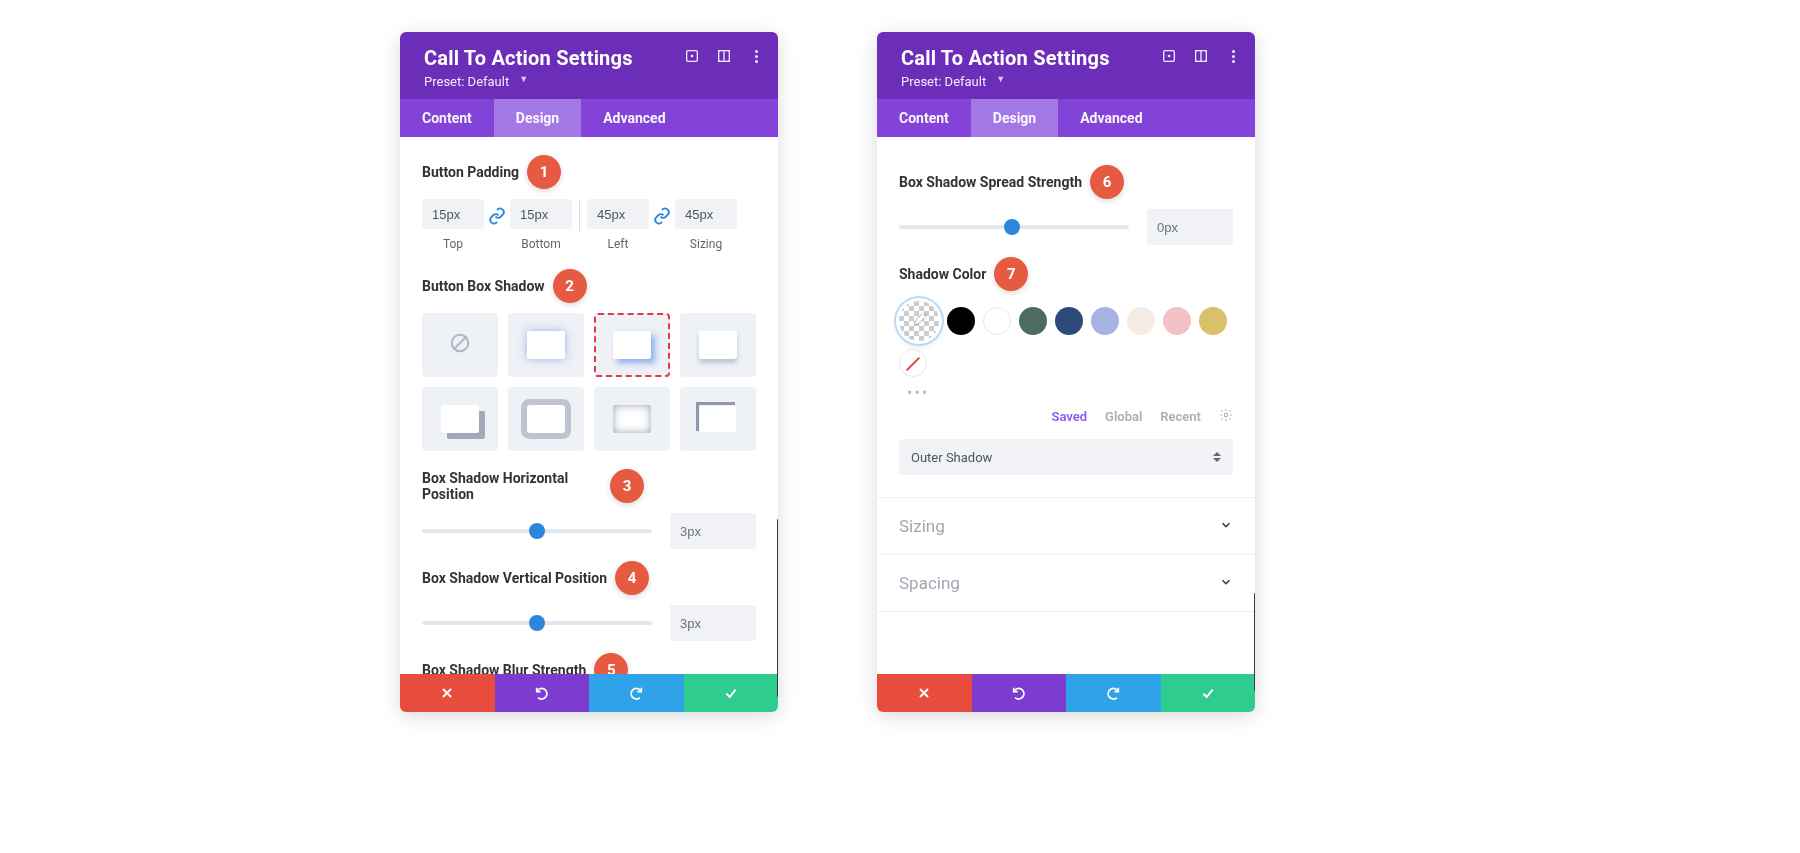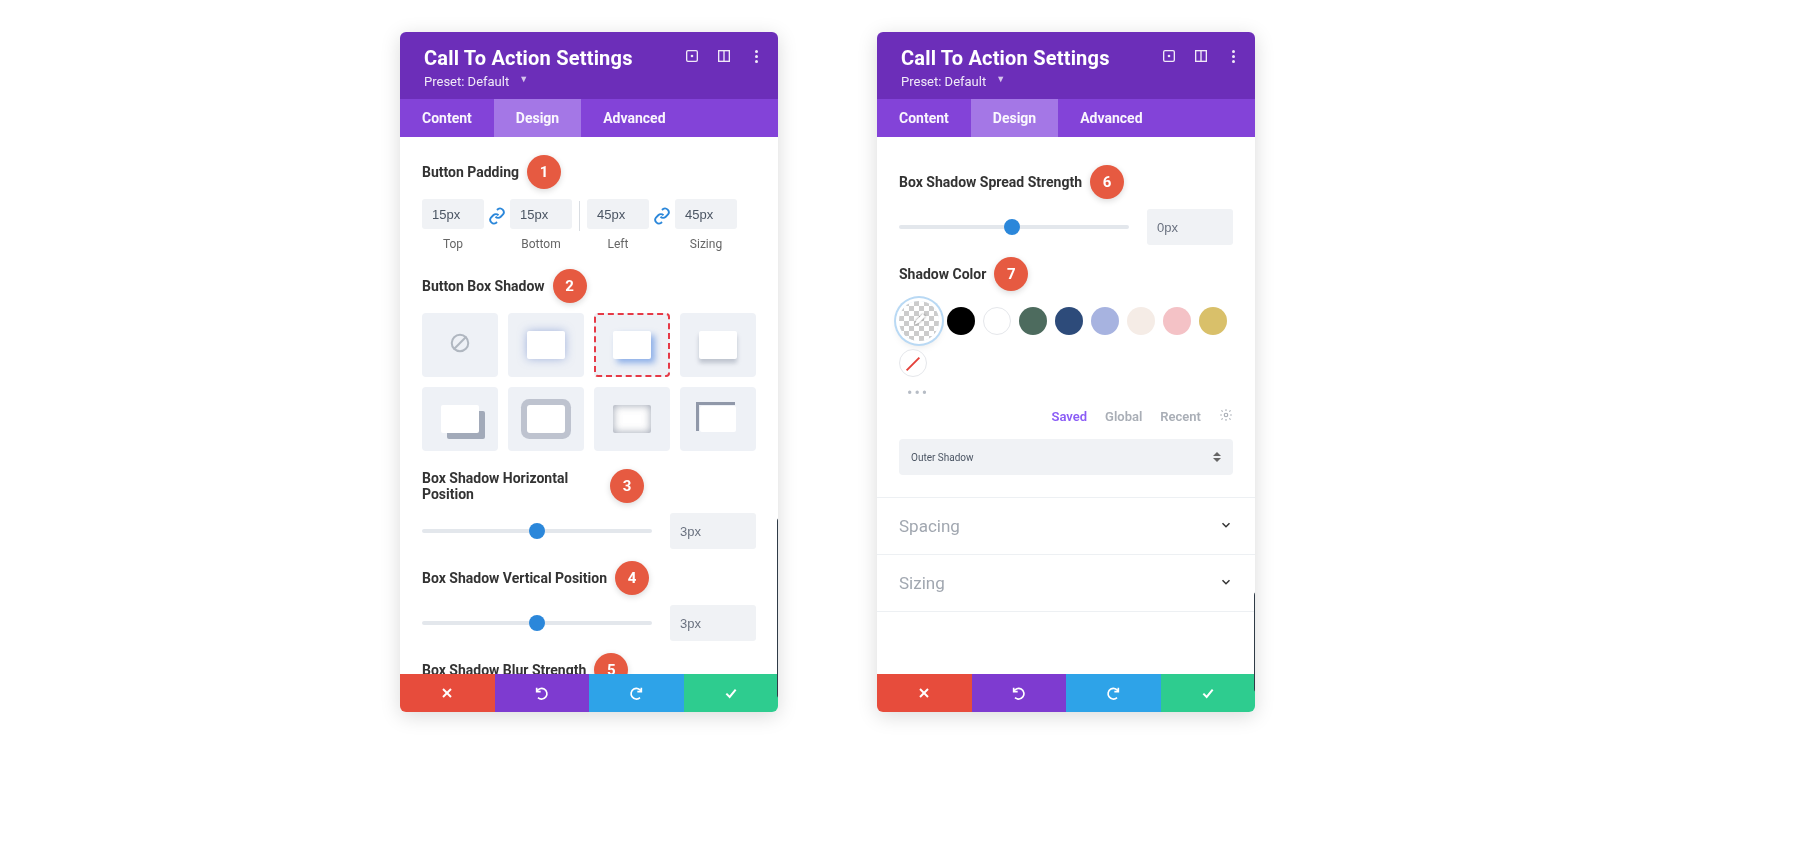--- a/index.html
+++ b/index.html
@@ -118,21 +118,21 @@
   .more-dots { color:#b6bcc5; letter-spacing: 2px; font-size: 16px; padding-left: 8px;}
   .palette-tabs { display:flex; gap: 18px; font-size: 13px; font-weight: 600; margin: 6px 0 14px 0; align-items:center;}
   .palette-tabs .saved { color:#8b5cf6; }
   .palette-tabs .muted { color:#a9aeb6; }
   .palette-tabs .gear { margin-left:auto; color:#a9aeb6; cursor:pointer;}
   .palette-tabs .gear svg { width:14px; height:14px; stroke:#a9aeb6; fill:#a9aeb6;}
 
   
   .select-box {
     width: 100%; height: 36px; background: #f0f2f5; border: none; border-radius: 4px;
-    padding: 0 32px 0 12px; font-size: 10px; color: #4b5563;
+    padding: 0 32px 0 12px; font-size: 13px; color: #4b5563;
     display:flex; align-items:center; position: relative; cursor:pointer;
     margin-bottom: 22px;
   }
   .select-box::after {
     content: ""; position: absolute; right: 12px; top: 50%; transform: translateY(-50%);
     width: 0; height: 0; border-left: 4px solid transparent; border-right: 4px solid transparent;
   }
   .select-arrows { position:absolute; right:12px; top:50%; transform:translateY(-50%); display:flex; flex-direction:column; gap:2px;}
   .select-arrows span{ display:block; width:0; height:0; border-left:4px solid transparent; border-right:4px solid transparent;}
   .select-arrows .up{ border-bottom:4px solid #666;}
@@ -410,27 +410,27 @@
     <div class="select-box">
       <span>Outer Shadow</span>
       <span class="select-arrows">
           <span class="up"></span>
           <span class="down"></span>
         </span>
     </div>
 
     <div class="accordion-wrap" id="accordions">
         <div class="accordion-row">
-          <span>Spacing</span>
+          <span>Sizing</span>
           <span class="chev"><svg viewBox="0 0 24 24">
               <polyline points="6 9 12 15 18 9"></polyline>
             </svg></span>
         </div>
         <div class="accordion-row">
-          <span>Sizing</span>
+          <span>Spacing</span>
           <span class="chev"><svg viewBox="0 0 24 24">
               <polyline points="6 9 12 15 18 9"></polyline>
             </svg></span>
         </div>
         <div class="accordion-row"></div>
       </div>
 
   </div>
 
   <div class="panel-footer">

